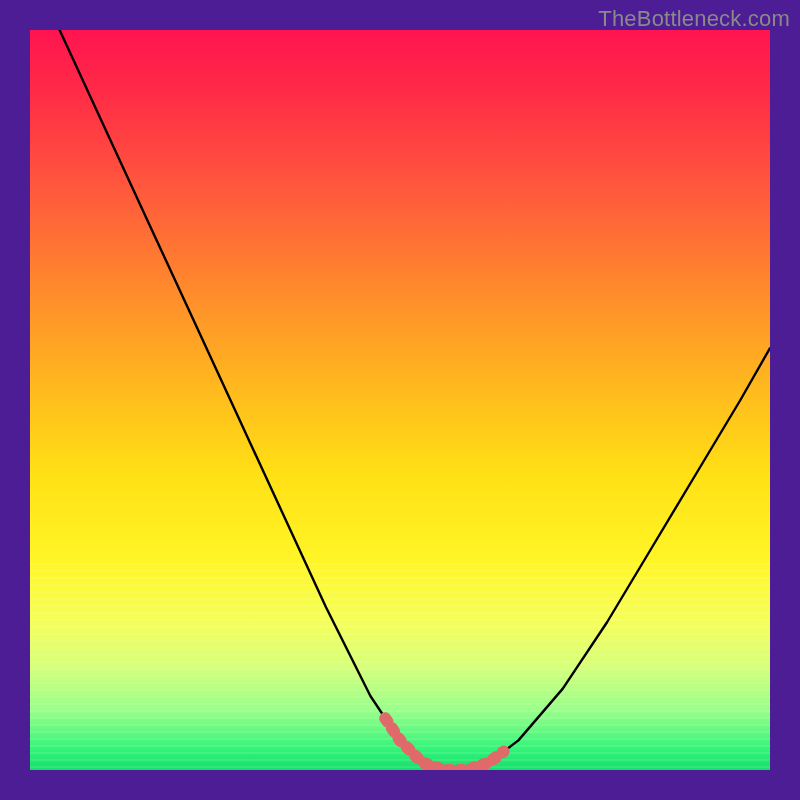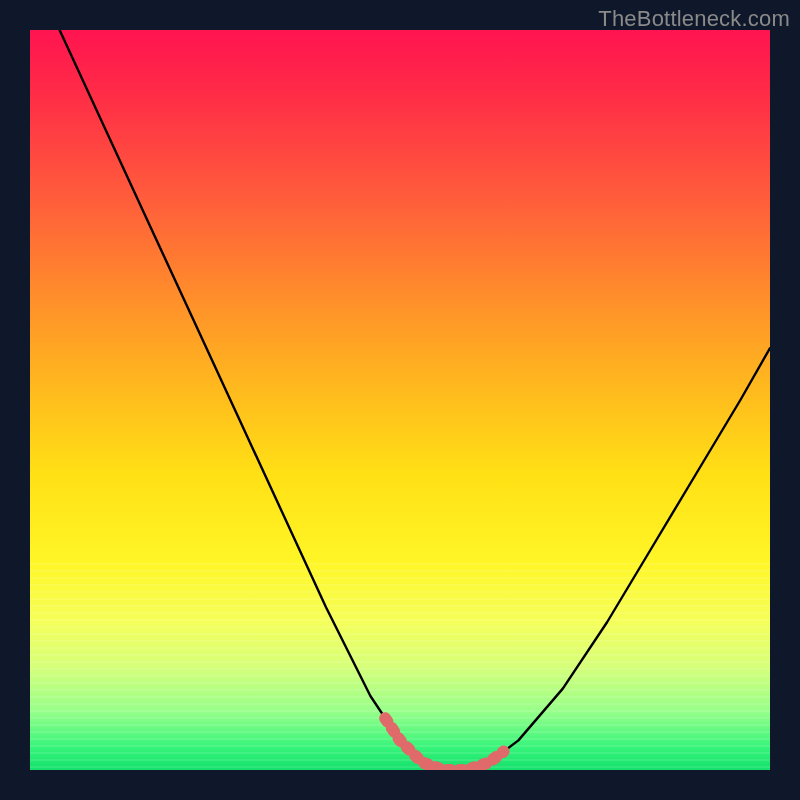--- a/index.html
+++ b/index.html
@@ -1,21 +1,21 @@
 <!DOCTYPE html>
 <html><head>
 <meta charset="utf-8">
 <style>
   * { margin: 0; padding: 0; box-sizing: border-box; }
   html, body { width: 800px; height: 800px; background: #000; overflow: hidden; }
   .stage {
     position: relative;
     width: 800px;
     height: 800px;
-    background: #0f172a;
+    background: #4c1d95;
   }
   .plot {
     position: absolute;
     left: 30px;
     top: 30px;
     width: 740px;
     height: 740px;
     background: linear-gradient(
       to bottom,
       #ff1450 0%,

